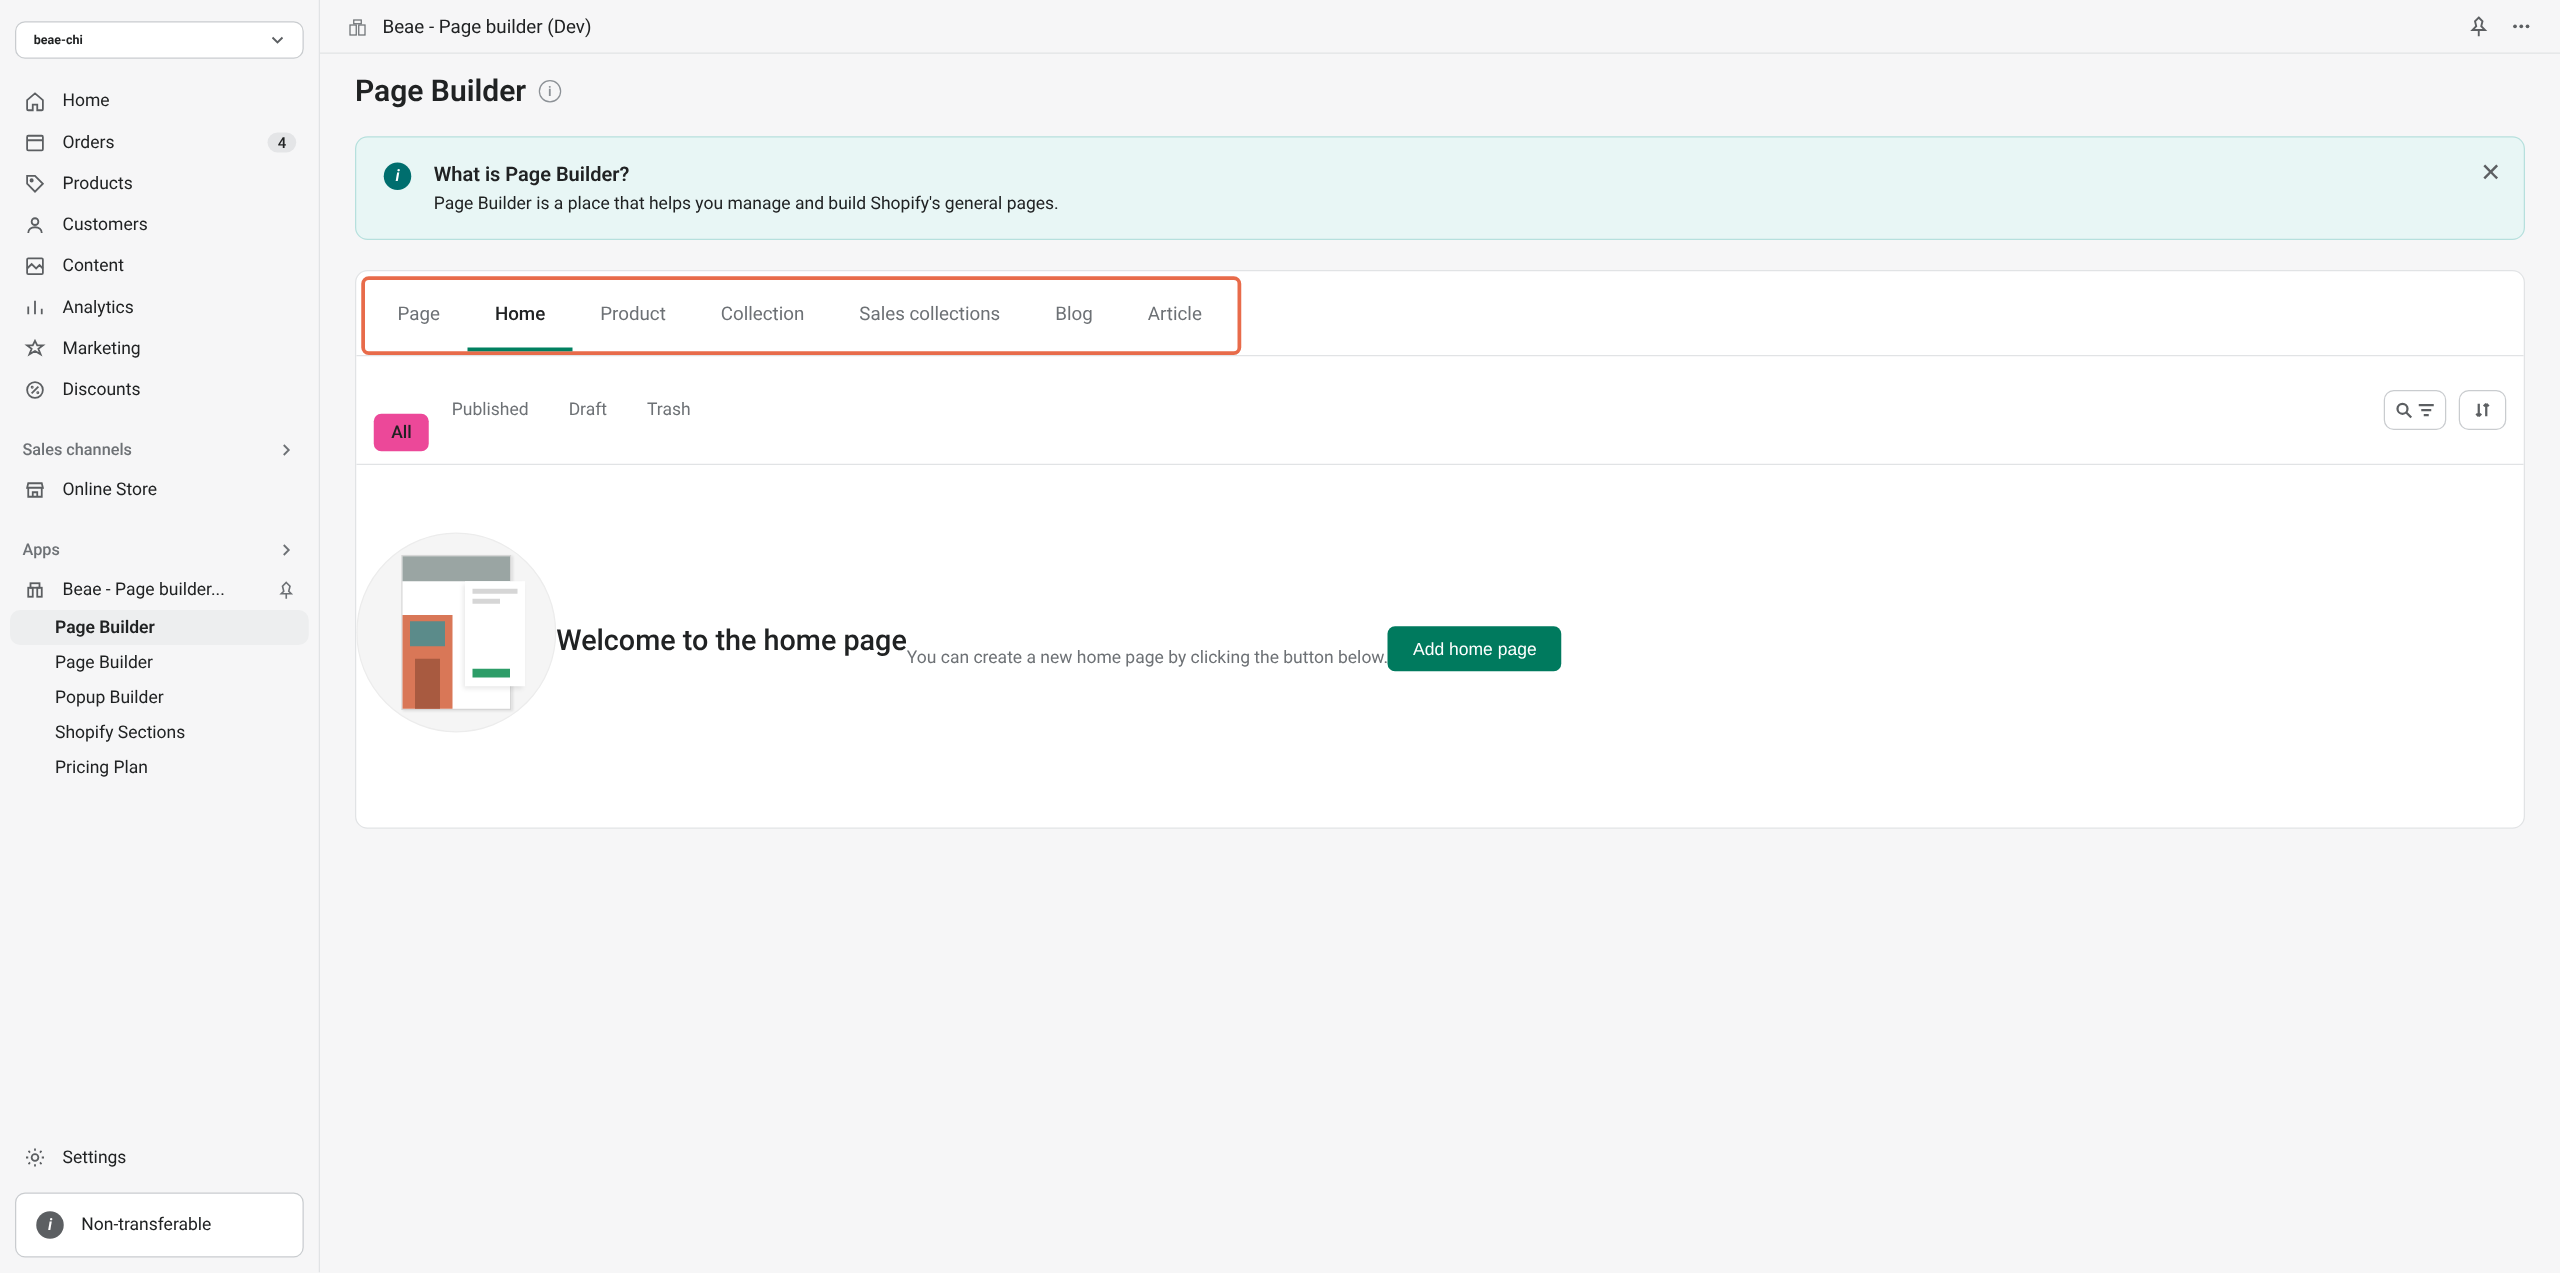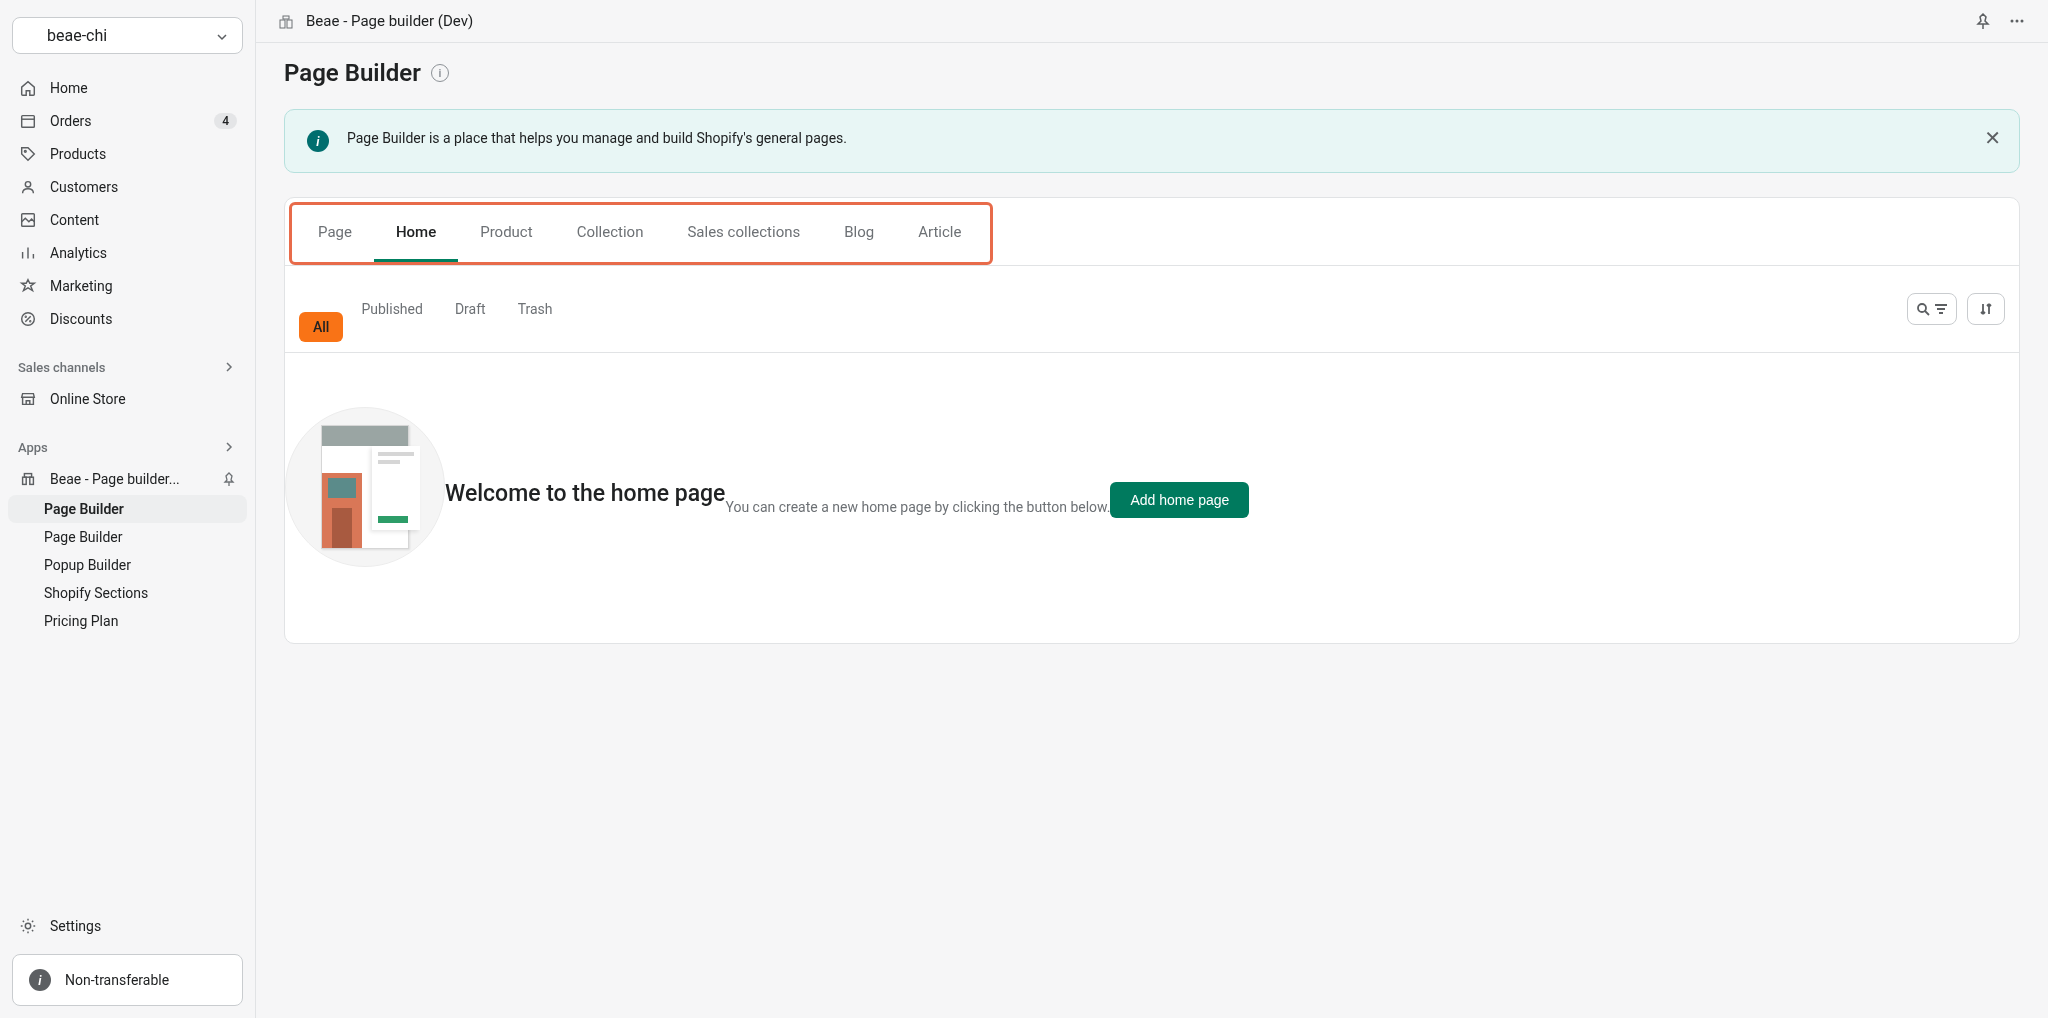--- a/index.html
+++ b/index.html
@@ -33,23 +33,22 @@
       align-items: center;
       justify-content: space-between;
       padding: 8px 14px;
       border: 1px solid #c9cccf;
       border-radius: 8px;
       margin: 0 4px 18px 4px;
       background: #fff;
       cursor: pointer;
     }
     .store-name {
-      font-size: 16px;
-      font-weight: 400;
-      margin-left: 20px;
+      font-size: 10px;
+      font-weight: 700;
     }
     .chevron-icon {
       width: 12px;
       height: 12px;
     }
     .nav-section {
       display: flex;
       flex-direction: column;
       gap: 1px;
     }
@@ -290,21 +289,21 @@
       gap: 4px;
     }
     .filter-tab {
       padding: 7px 14px;
       font-size: 14px;
       border-radius: 6px;
       cursor: pointer;
       color: #6d7175;
     }
     .filter-tab.active {
-      background: #f97316;
+      background: #ec4899;
       color: #202223;
       font-weight: 500;
       margin-top: 36px;
     }
     .filter-actions {
       margin-left: auto;
       display: flex;
       gap: 10px;
     }
     .icon-button {
@@ -617,20 +616,21 @@
 
     <div class="content">
       <div class="page-title-row">
         <h1 class="page-title">Page Builder</h1>
         <span class="title-info-icon">i</span>
       </div>
 
       <div class="info-banner">
         <span class="banner-icon">i</span>
         <div class="banner-content">
+          <div class="banner-title">What is Page Builder?</div>
           <div class="banner-desc">Page Builder is a place that helps you manage and build Shopify's general pages.</div>
         </div>
         <span class="banner-close">✕</span>
       </div>
 
       <div class="card">
         <div class="tabs-wrapper">
           <div class="tabs">
             <div class="tab">Page</div>
             <div class="tab active">Home</div>

